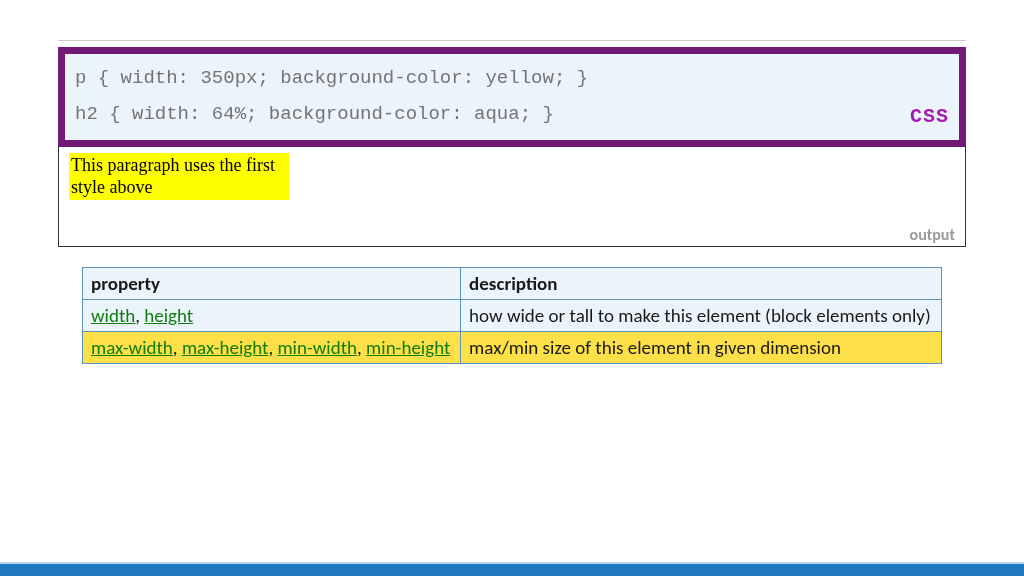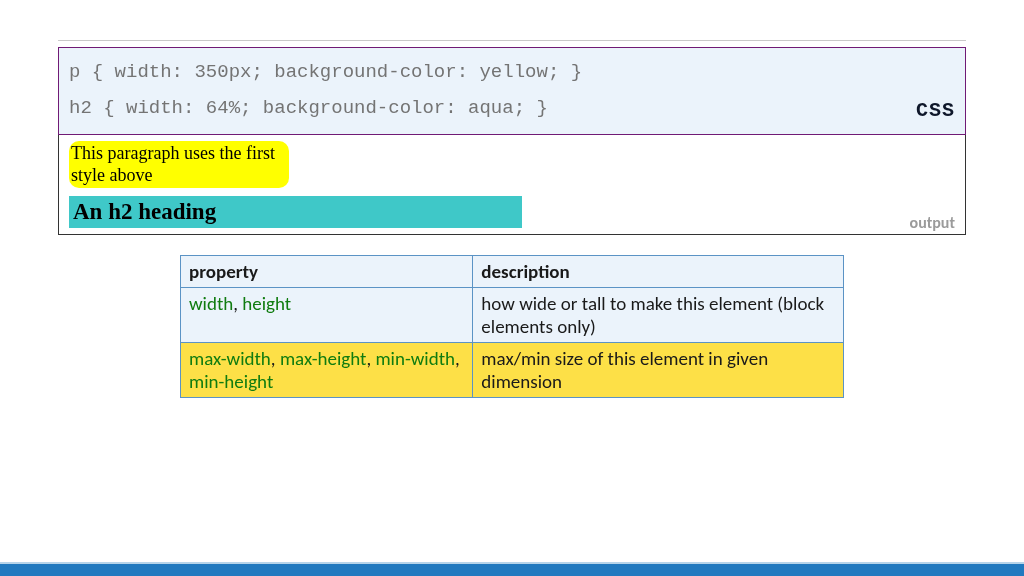--- a/index.html
+++ b/index.html
@@ -20,34 +20,34 @@
     color: #595959;
     letter-spacing: 0.5px;
     padding-bottom: 4px;
   }
   .title-rule {
     border: none;
     border-top: 1px solid #c9c9c9;
     margin-bottom: 6px;
   }
   .css-box {
-    border: 1px solid #701a75;
+    border: 7px solid #701a75;
     background: #ebf3fb;
     padding: 6px 24px 8px 10px;
     font-family: "Courier New", monospace;
     font-size: 19px;
     color: #747474;
     position: relative;
     line-height: 1.9;
   }
   .css-label {
     position: absolute;
     right: 10px;
     bottom: 4px;
-    color: #0f172a;
+    color: #a21caf;
     font-family: "Courier New", monospace;
     font-weight: bold;
     font-size: 20px;
     letter-spacing: 1px;
   }
   .output-box {
     border: 1px solid #333;
     border-top: none;
     background: #fff;
     position: relative;
@@ -65,55 +65,55 @@
   }
   .yellow-para {
     width: 220px;
     background: #ffff00;
     font-family: "Times New Roman", serif;
     font-size: 18px;
     color: #000;
     padding: 2px 2px;
     margin: 0 0 8px 10px;
     line-height: 1.2;
-    border-radius: 10px;
   }
   .aqua-h2 {
     width: 50%;
     background: #3fc8c8;
     font-family: "Times New Roman", serif;
     font-size: 23px;
     font-weight: bold;
     color: #000;
     padding: 3px 4px;
     margin: 0 0 0 10px;
   }
   .prop-table {
     margin: 20px auto 0 auto;
     border-collapse: collapse;
-    width: 664px;
+    width: 860px;
     font-size: 19px;
     color: #1a1a1a;
     padding-left: 48px;
   }
   .prop-table th, .prop-table td {
     border: 1px solid #5b93c5;
     padding: 4px 8px;
     text-align: left;
     vertical-align: top;
     font-weight: normal;
   }
   .prop-table thead th {
     background: #ebf3fb;
     font-weight: bold;
   }
   .prop-table tbody tr:nth-child(1) td { background: #ebf3fb; }
   .prop-table tbody tr:nth-child(2) td { background: #fde047; }
   .link {
     color: #107c10;
+    text-decoration: underline;
     margin-top: 32px;
   }
   .footer-bar {
     position: absolute;
     left: 0; right: 0; bottom: 0;
     height: 14px;
     background: #2179bf;
     border-top: 2px solid #b7d4ea;
   }
 </style>
@@ -124,21 +124,20 @@
   <hr class="title-rule">
 
   <div class="css-box">
     <div>p { width: 350px; background-color: yellow; }</div>
     <div>h2 { width: 64%; background-color: aqua; }</div>
     <div class="css-label">CSS</div>
   </div>
 
   <div class="output-box">
     <div class="yellow-para">This paragraph uses the first style above</div>
-    <div class="aqua-h2">An h2 heading</div>
     <div class="output-label">output</div>
   </div>
 
   <table class="prop-table">
     <thead>
       <tr>
         <th>property</th>
         <th>description</th>
       </tr>
     </thead>

